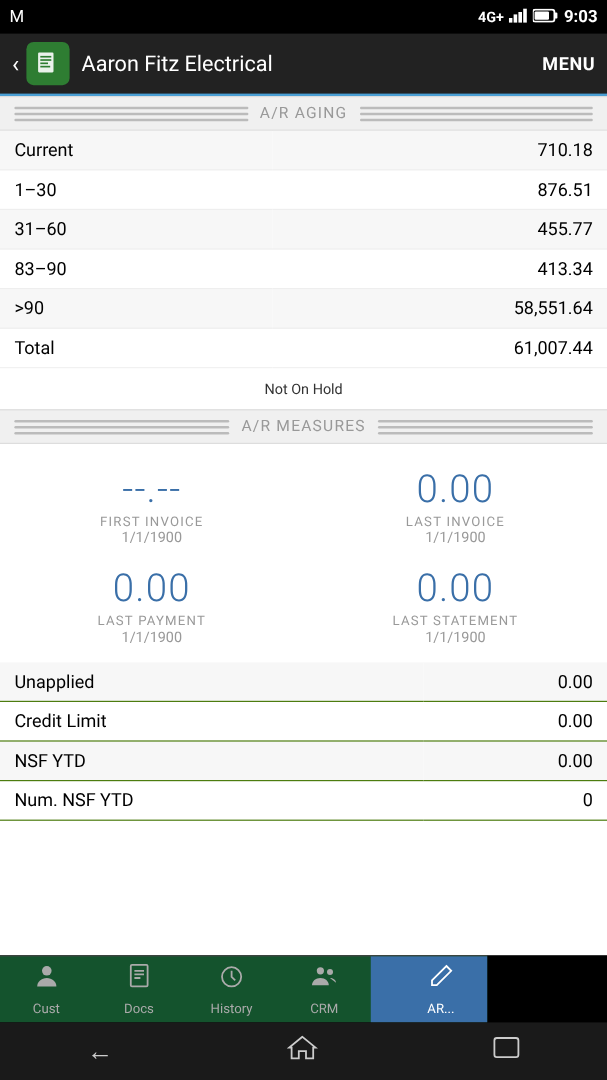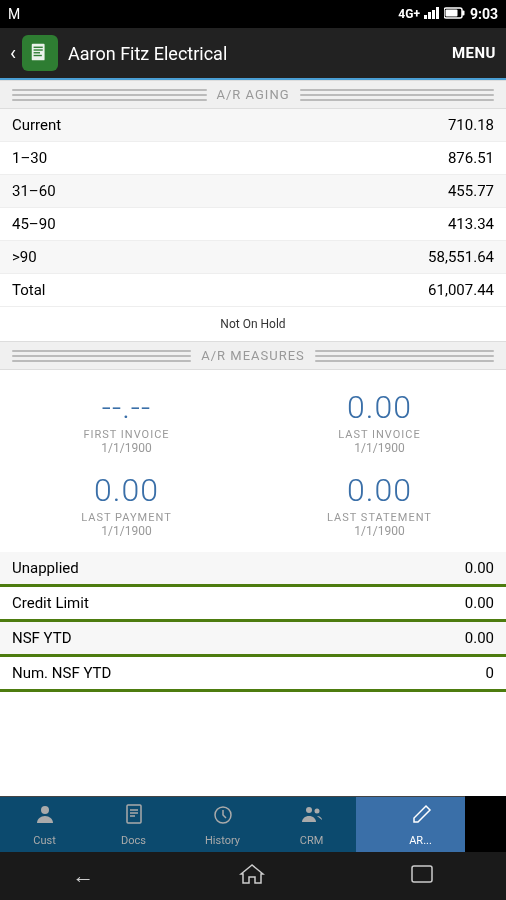--- a/index.html
+++ b/index.html
@@ -165,34 +165,34 @@
     }
 
     
     .bottom-fields {
       width: 100%;
       border-collapse: collapse;
     }
     .bottom-fields tr td {
       padding: 7px 12px;
       font-size: 15px;
-      border-bottom: 3px solid #4d7c0f;
+      border-bottom: 1px solid #4d7c0f;
     }
     .bottom-fields tr td:last-child { text-align: right; }
     .bottom-fields tr:nth-child(odd) { background: #f7f7f7; }
     .bottom-fields tr:nth-child(even) { background: #fff; }
 
     
     .tab-bar {
       position: absolute;
       bottom: 48px;
       left: 0;
-      width: 465px;
+      width: 406px;
       height: 56px;
-      background: #0c4a6e;
+      background: #14532d;
       display: flex;
       align-items: stretch;
       border-top: 1px solid #444;
       justify-content: center;
     }
     .tab-item {
       flex: 1;
       display: flex;
       flex-direction: column;
       align-items: center;
@@ -295,21 +295,21 @@
     </tr>
         <tr>
       <td>1–30</td>
       <td>876.51</td>
     </tr>
         <tr>
       <td>31–60</td>
       <td>455.77</td>
     </tr>
         <tr>
-      <td>45–90</td>
+      <td>83–90</td>
       <td>413.34</td>
     </tr>
         <tr>
       <td>&gt;90</td>
       <td>58,551.64</td>
     </tr>
         <tr>
       <td>Total</td>
       <td>61,007.44</td>
     </tr>

